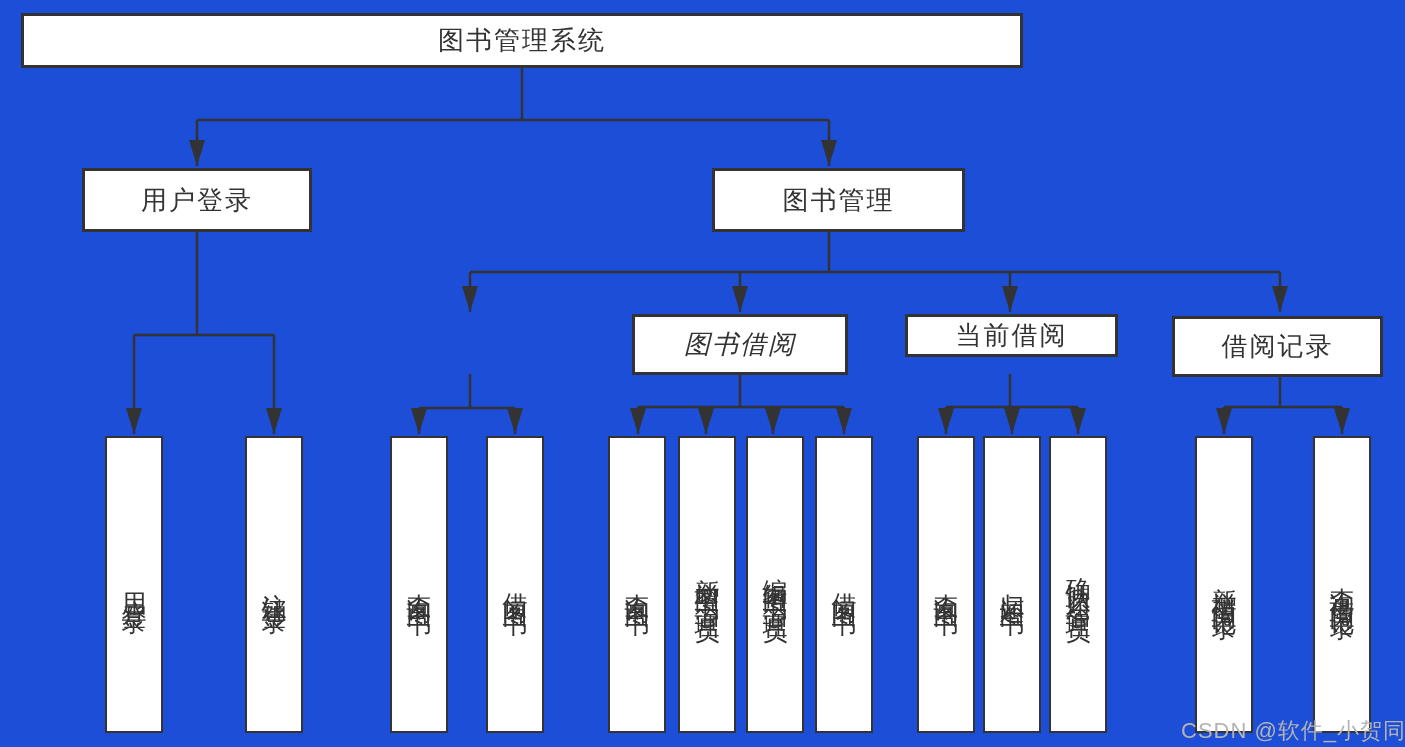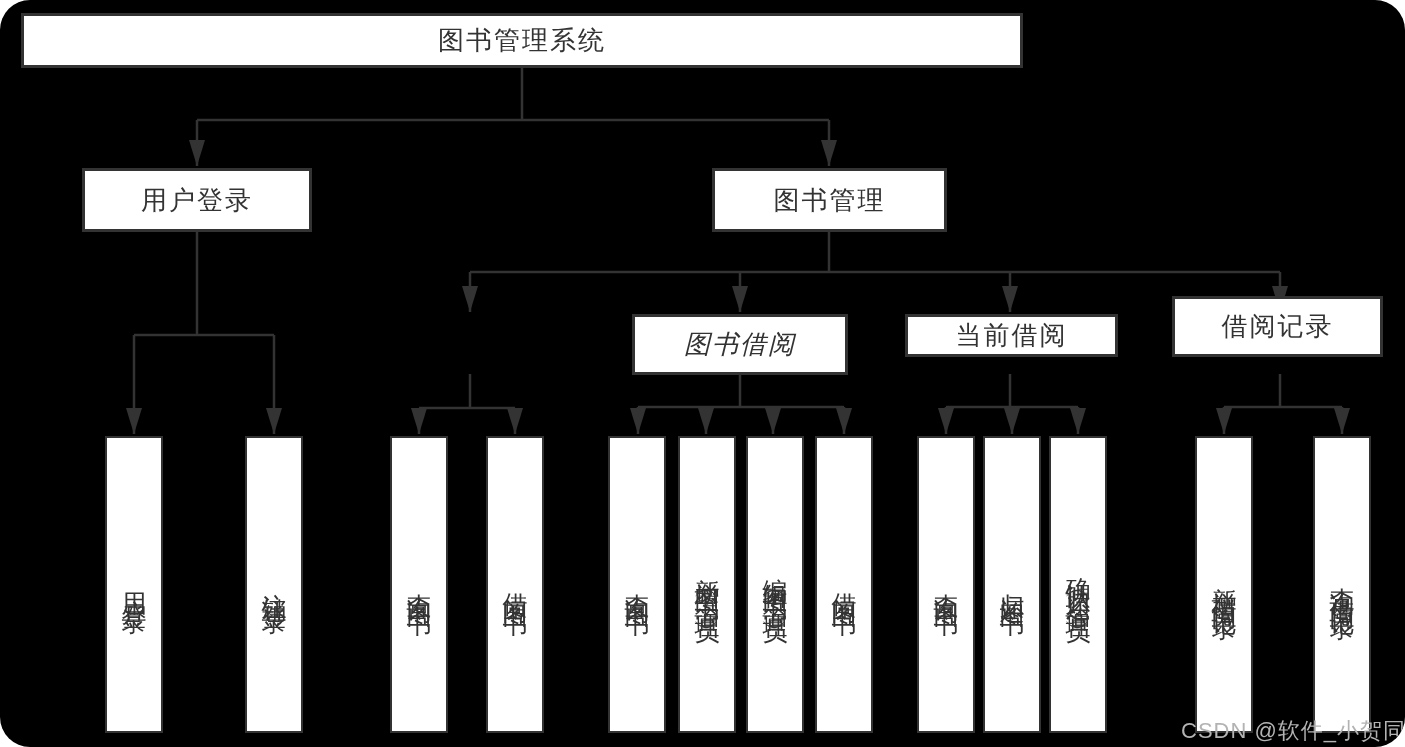--- a/index.html
+++ b/index.html
@@ -1,22 +1,21 @@
 <!DOCTYPE html>
 <html><head>
 <meta charset="utf-8">
 <style>
   html,body{margin:0;padding:0;background:#fff;}
   #stage{
     position:relative;
     width:1405px;height:747px;
-    background:#000000;
+    background:#1d4ed8;
     font-family:"Liberation Sans","DejaVu Sans",sans-serif;
     overflow:hidden;
-    border-radius:30px;
   }
   #connectors{position:absolute;left:0;top:0;z-index:0;}
   .node{
     position:absolute;
     box-sizing:border-box;
     background:#ffffff;
     border:3px solid #333333;
     display:flex;align-items:center;justify-content:center;
     color:#333333;
     font-size:26px;
@@ -97,31 +96,31 @@
     </g>
   </svg>
 
   <div class="node" style="left:21px;top:13px;width:1002px;height:55px;">
     <span class="lbl">图书管理系统</span>
   </div>
 
   <div class="node" style="left:82px;top:168px;width:230px;height:64px;">
     <span class="lbl">用户登录</span>
   </div>
-  <div class="node" style="left:712px;top:168px;width:235px;height:64px;align-items:center;">
+  <div class="node" style="left:712px;top:168px;width:253px;height:64px;align-items:center;">
     <span class="lbl">图书管理</span>
   </div>
 
   <div class="node" style="left:632px;top:314px;width:216px;height:61px;font-style:italic;">
     <span class="lbl">图书借阅</span>
   </div>
   <div class="node" style="left:905px;top:314px;width:213px;height:43px;">
     <span class="lbl">当前借阅</span>
   </div>
-  <div class="node" style="left:1172px;top:296px;width:211px;height:61px;">
+  <div class="node" style="left:1172px;top:316px;width:211px;height:61px;">
     <span class="lbl">借阅记录</span>
   </div>
 
   <div class="node leaf" style="left:105px;top:436px;width:58px;height:297px;">
     <span class="lbl">用户登录</span>
   </div>
   <div class="node leaf" style="left:245px;top:436px;width:58px;height:297px;">
     <span class="lbl">注销登录</span>
   </div>
 

